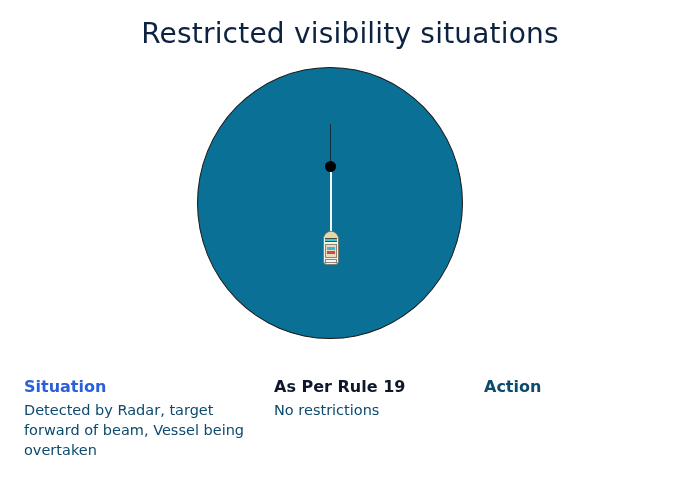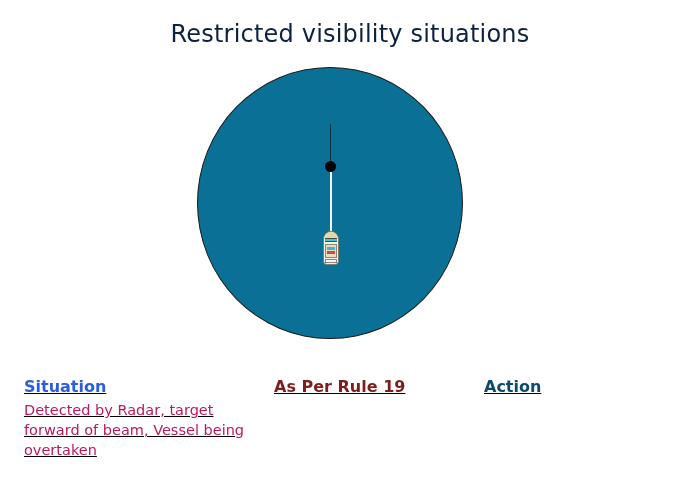--- a/index.html
+++ b/index.html
@@ -16,21 +16,21 @@
     position: relative;
   }
 
   #page-title {
     position: absolute;
     left: 0;
     top: 14px;
     width: 700px;
     text-align: center;
     color: #0d2240;
-    font-size: 24px;
+    font-size: 28px;
     font-weight: 400;
     letter-spacing: 0.2px;
     line-height: 40px;
     white-space: nowrap;
   }
 
   
   #diagram {
     position: absolute;
     left: 0;
@@ -162,40 +162,39 @@
   #legend {
     position: absolute;
     left: 0;
     top: 376px;
     width: 700px;
     height: 124px;
   }
   .legend-col {
     position: absolute;
     top: 0;
-    text-decoration: underline;
   }
   #col-situation { left: 24px; width: 230px; }
   #col-rule     { left: 274px; width: 190px; }
   #col-action   { left: 484px; width: 205px; }
 
   .legend-heading {
     font-size: 16px;
     font-weight: bold;
     line-height: 22px;
     margin: 0 0 2px 0;
     white-space: nowrap;
   }
   .legend-body {
     font-size: 14.5px;
     line-height: 20px;
-    color: #be185d;
+    color: #0c4a6e;
   }
   #heading-situation { color: #2b5fd9; }
-  #heading-rule      { color: #7f1d1d; }
+  #heading-rule      { color: #0f172a; }
   #heading-action    { color: #0c4a6e; }
 </style>
 </head>
 <body>
 
 <div id="page-title">Restricted visibility situations</div>
 
 <div id="diagram">
 
   <div id="visibility-circle"></div>
@@ -220,19 +219,20 @@
 
 <div id="legend">
 
   <div class="legend-col" id="col-situation">
     <div class="legend-heading" id="heading-situation">Situation</div>
     <div class="legend-body">Detected by Radar, target forward of beam, Vessel being overtaken</div>
   </div>
 
   <div class="legend-col" id="col-rule">
     <div class="legend-heading" id="heading-rule">As Per Rule 19</div>
+    <div class="legend-body">No restrictions</div>
   </div>
 
   <div class="legend-col" id="col-action">
     <div class="legend-heading" id="heading-action">Action</div>
   </div>
 
 </div>
 
 </body></html>

